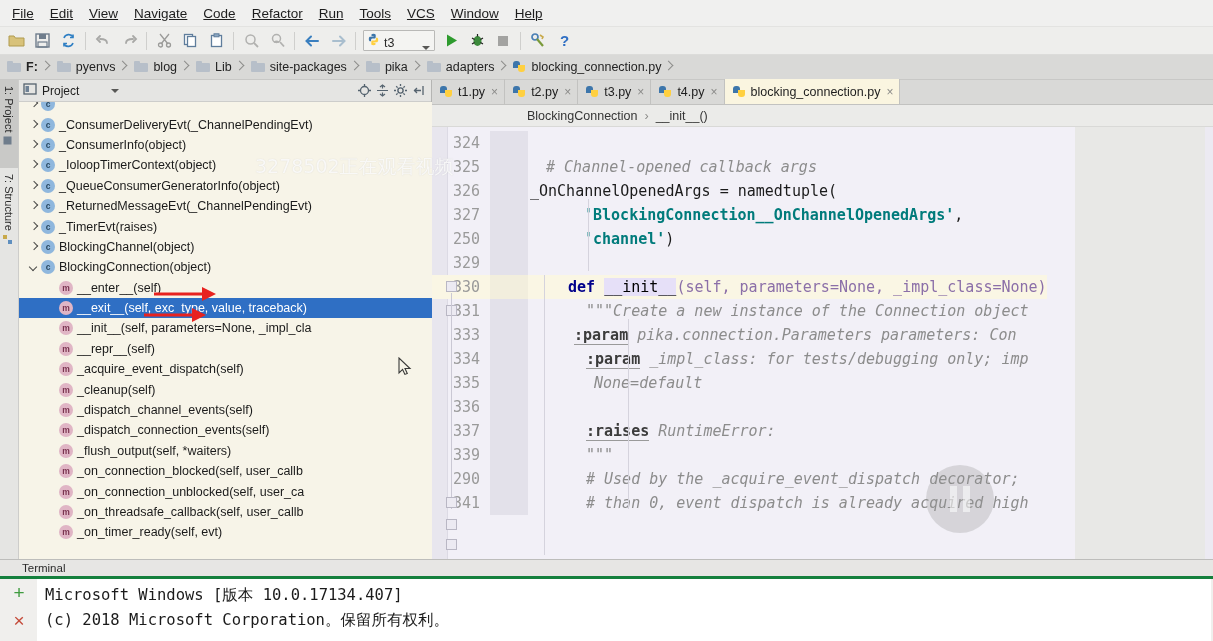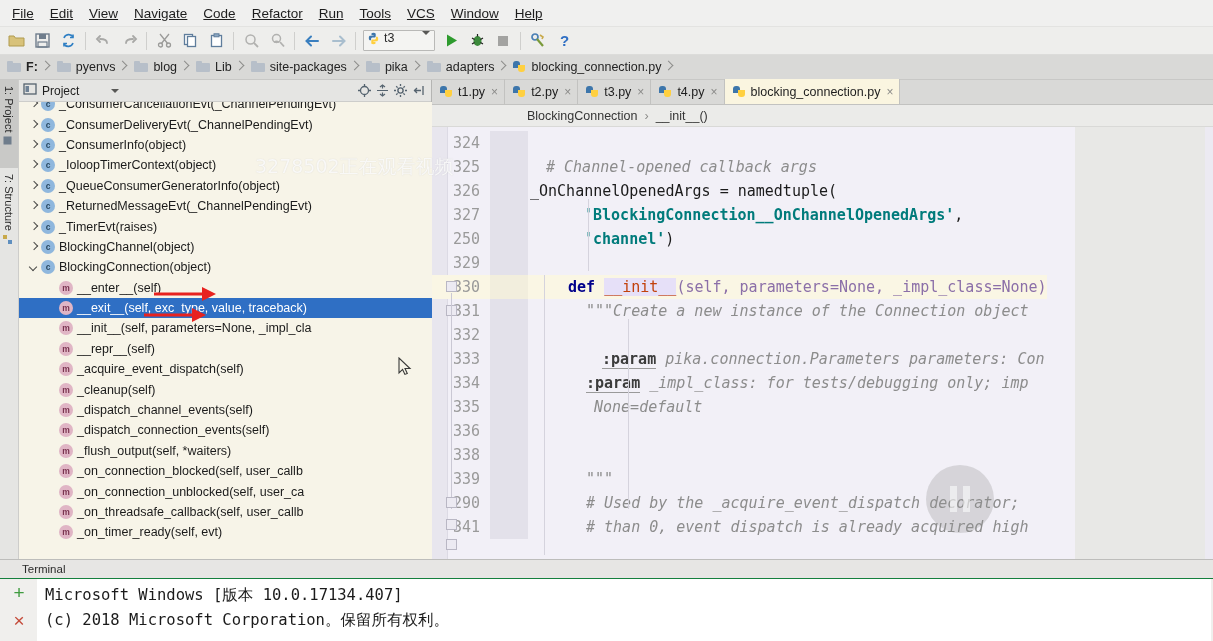--- a/index.html
+++ b/index.html
@@ -42,21 +42,21 @@
   }
   .tb-btn {
     width: 26px; height: 24px;
     display: flex; align-items: center; justify-content: center;
     cursor: default; position: relative;
   }
   .tb-sep { width: 1px; height: 18px; background: #cfcfcd; margin: 0 4px; }
   .run-config {
     height: 21px; min-width: 72px;
     border: 1px solid #b9b9b7; background: #f4f4f2;
-    display: flex; align-items: flex-start; gap: 4px;
+    display: flex; align-items: flex-end; gap: 4px;
     padding: 0 4px 0 3px; margin: 0 3px;
     border-radius: 1px;
   }
   .run-config .rc-label { font-size: 12.5px; color: #2a2a2a; flex: 1; }
   .caret-dn {
     width: 0; height: 0; border-left: 4px solid transparent;
     border-right: 4px solid transparent; border-top: 4px solid #585856;
   }
 
   
@@ -218,21 +218,21 @@
     font-family: "DejaVu Sans Mono", monospace;
   }
   .fold {
     width: 38px; flex: 0 0 auto; position: relative; height: 24px;
     background: #e3e1ea;
   }
   .ctext { padding-left: 18px; flex: 1; }
 
   
   .kw  { color: #00008b; font-weight: bold; }
-  .fn  { color: #c2410c; background: #e6e0f8; }
+  .fn  { color: #000000; background: #e6e0f8; }
   .cmt { color: #8c8c8c; font-style: italic; }
   .str { color: #007b7b; font-weight: bold; }
   .doc { color: #8c8c8c; font-style: italic; }
   .tag { color: #3c3c3c; font-weight: bold; font-style: normal; border-bottom: 1px solid #9a9a9a;}
   .par { color: #8b6fa8; }
   .pl  { color: #1b1b1b; }
 
   .fold-mark {
     position: absolute; left: 14px; width: 11px; height: 11px;
     border: 1px solid #b9b7c4; background: #eceaf2;
@@ -257,21 +257,21 @@
   .pause-ov span { width: 7px; height: 26px; background: rgba(255,255,255,0.55); }
 
   
   .term-panel {
     position: absolute; left: 0; top: 559px; width: 1213px; height: 82px;
     background: #f0efed; border-top: 1px solid #bdbdbb;
   }
   .term-header {
     height: 19px; display: flex; align-items: center; padding-left: 22px;
     font-size: 11.5px; color: #2b2b2b; background: #e7e6e4;
-    border-bottom: 1px solid #15803d;
+    border-bottom: 3px solid #15803d;
   }
   .term-side {
     position: absolute; left: 0; top: 19px; width: 38px; height: 63px;
     background: #f0efed; border-right: 1px solid #cfcecc;
   }
   .term-side-btn {
     width: 38px; height: 28px; display: flex; align-items: center;
     justify-content: center; font-size: 19px; cursor: default;
   }
   .term-body {
@@ -540,21 +540,20 @@
         <svg width="13" height="13" viewBox="0 0 13 13">
             <path d="M11 2v9M2 6.5h7M5 4L2.5 6.5 5 9" stroke="#55636f" stroke-width="1.3" fill="none"></path>
           </svg>
       </span>
     </div>
 
     <div class="tree">
       <div class="tree-row" style="padding-left:8px; margin-top:-8px;">
         <span class="tw right"></span>
         <span class="badge c">c</span>
-        <span>_ConsumerCancellationEvt(_ChannelPendingEvt)</span>
       </div>
       <div class="tree-row" style="padding-left:8px;">
         <span class="tw right"></span>
         <span class="badge c">c</span>
         <span>_ConsumerDeliveryEvt(_ChannelPendingEvt)</span>
       </div>
       <div class="tree-row" style="padding-left:8px;">
         <span class="tw right"></span>
         <span class="badge c">c</span>
         <span>_ConsumerInfo(object)</span>
@@ -733,56 +732,51 @@
         <span class="fold" style="background:#f2eedd;"></span>
         <span class="ctext" style="padding-left:40px;"><span class="kw">def</span><span class="pl"> </span><span class="fn">__init__</span><span class="par">(self, parameters=None, _impl_class=None)</span></span>
       </div>
 
       <div class="cline">
         <span class="lnum">331</span>
         <span class="fold"></span>
         <span class="ctext" style="padding-left:58px;"><span class="doc">"""Create a new instance of the Connection object</span></span>
       </div>
 
-      <div class="cline">
-        <span class="lnum">332</span>
+
+      <div class="cline">
+        <span class="lnum">333</span>
+        <span class="fold"></span>
+        <span class="ctext" style="padding-left:46px;"><span class="tag">:param</span><span class="doc"> pika.connection.Parameters parameters: Con</span></span>
+      </div>
+
+      <div class="cline">
+        <span class="lnum">334</span>
+        <span class="fold"></span>
+        <span class="ctext" style="padding-left:58px;"><span class="tag">:param</span><span class="doc"> _impl_class: for tests/debugging only; imp</span></span>
+      </div>
+
+      <div class="cline">
+        <span class="lnum">335</span>
+        <span class="fold"></span>
+        <span class="ctext" style="padding-left:66px;"><span class="doc">None=default</span></span>
+      </div>
+
+      <div class="cline">
+        <span class="lnum">336</span>
         <span class="fold"></span>
         <span class="ctext"></span>
       </div>
 
       <div class="cline">
-        <span class="lnum">333</span>
-        <span class="fold"></span>
-        <span class="ctext" style="padding-left:74px;"><span class="tag">:param</span><span class="doc"> pika.connection.Parameters parameters: Con</span></span>
-      </div>
-
-      <div class="cline">
-        <span class="lnum">334</span>
-        <span class="fold"></span>
-        <span class="ctext" style="padding-left:58px;"><span class="tag">:param</span><span class="doc"> _impl_class: for tests/debugging only; imp</span></span>
-      </div>
-
-      <div class="cline">
-        <span class="lnum">335</span>
-        <span class="fold"></span>
-        <span class="ctext" style="padding-left:66px;"><span class="doc">None=default</span></span>
-      </div>
-
-      <div class="cline">
-        <span class="lnum">336</span>
-        <span class="fold"></span>
-        <span class="ctext"></span>
-      </div>
-
-
-      <div class="cline">
-        <span class="lnum">338</span>
-        <span class="fold"></span>
-        <span class="ctext"></span>
-      </div>
+        <span class="lnum">337</span>
+        <span class="fold"></span>
+        <span class="ctext" style="padding-left:58px;"><span class="tag">:raises</span><span class="doc"> RuntimeError:</span></span>
+      </div>
+
 
       <div class="cline">
         <span class="lnum">339</span>
         <span class="fold"></span>
         <span class="ctext" style="padding-left:58px;"><span class="doc">"""</span></span>
       </div>
 
       <div class="cline">
         <span class="lnum">290</span>
         <span class="fold"></span>

